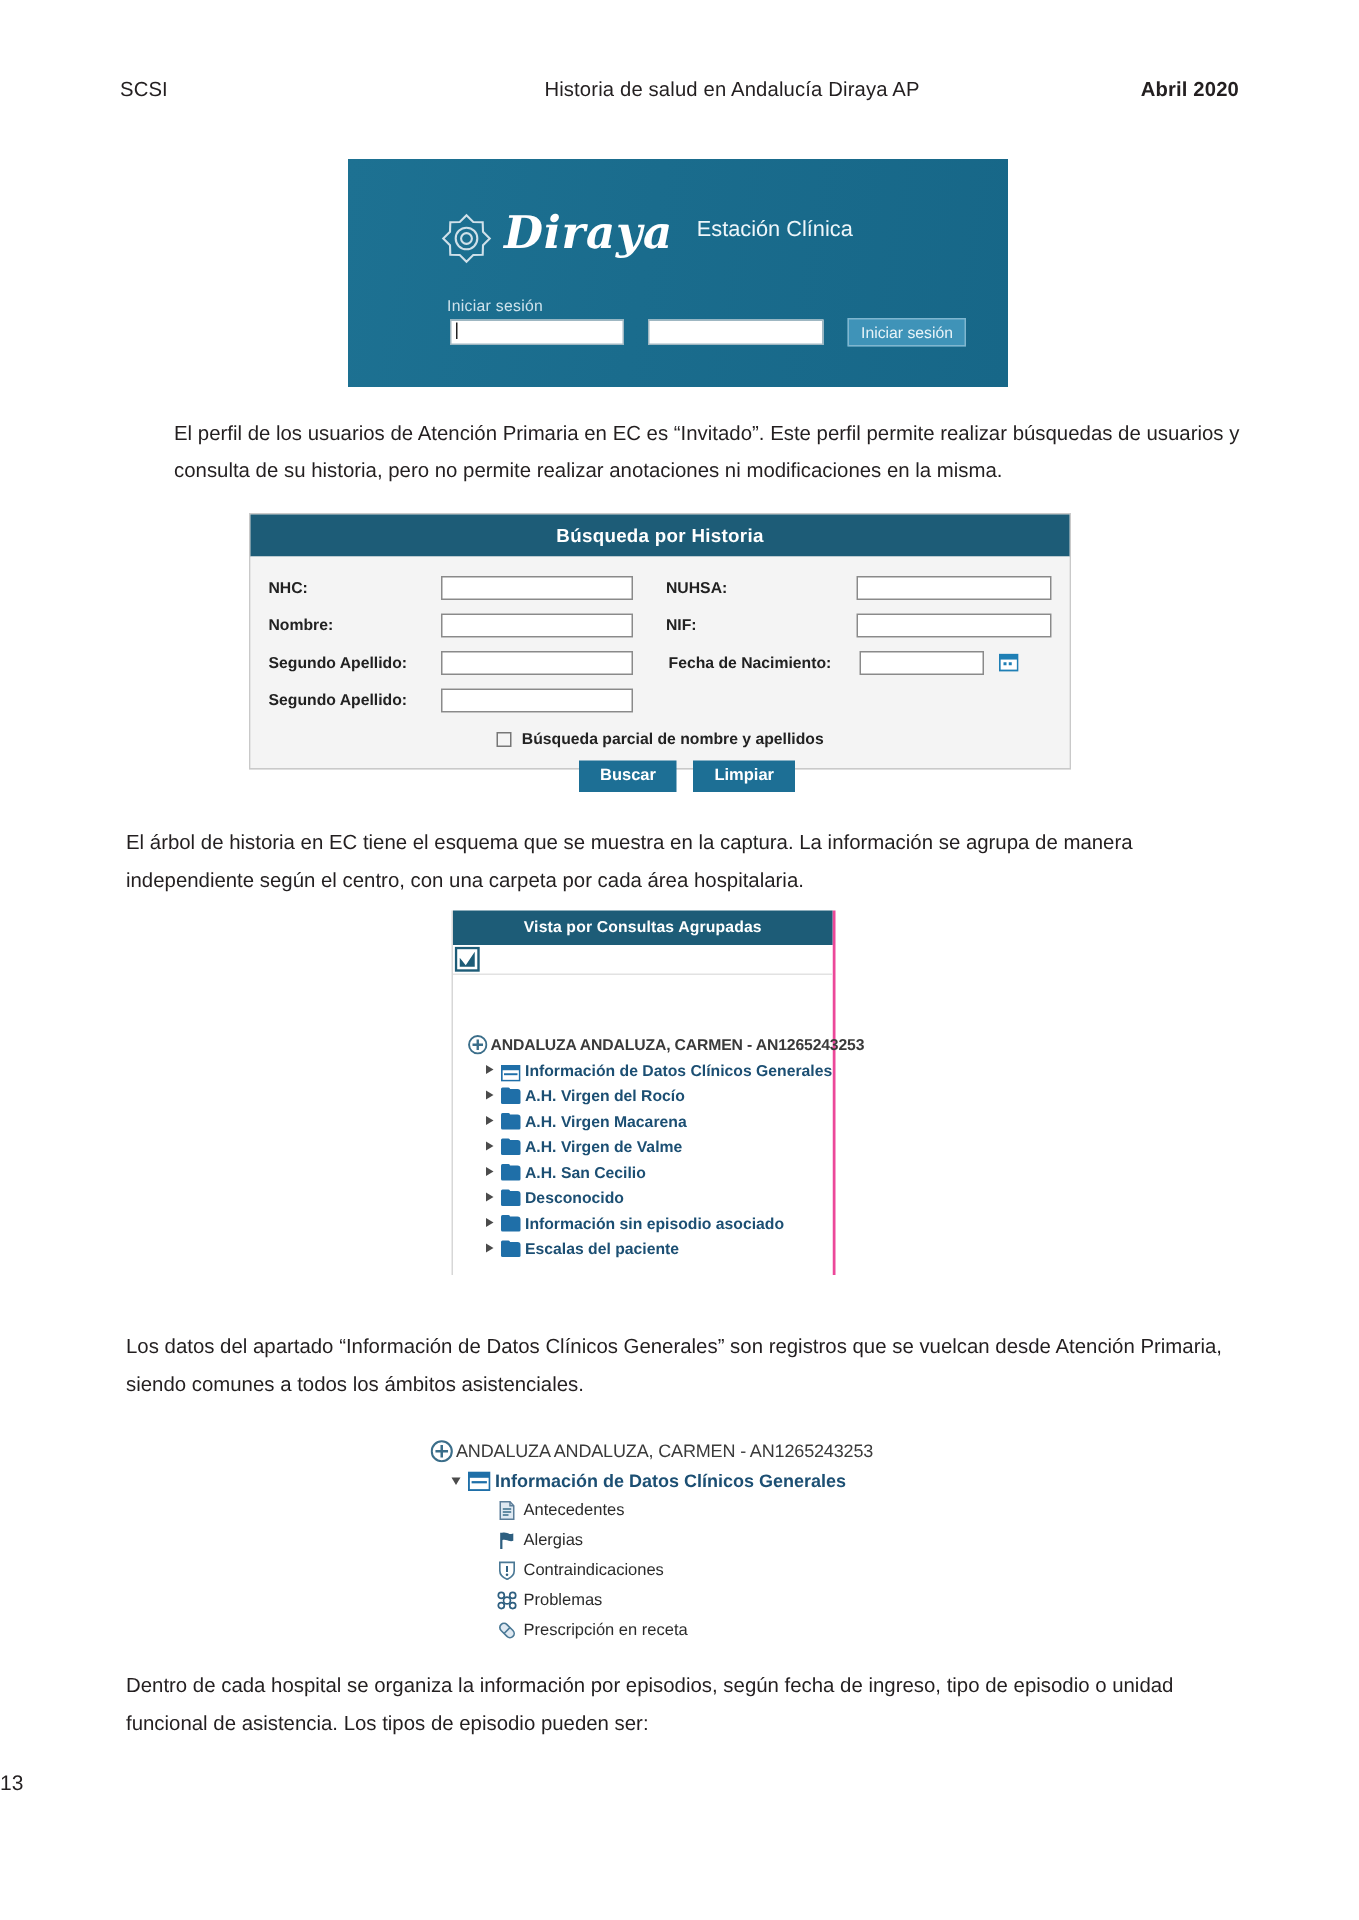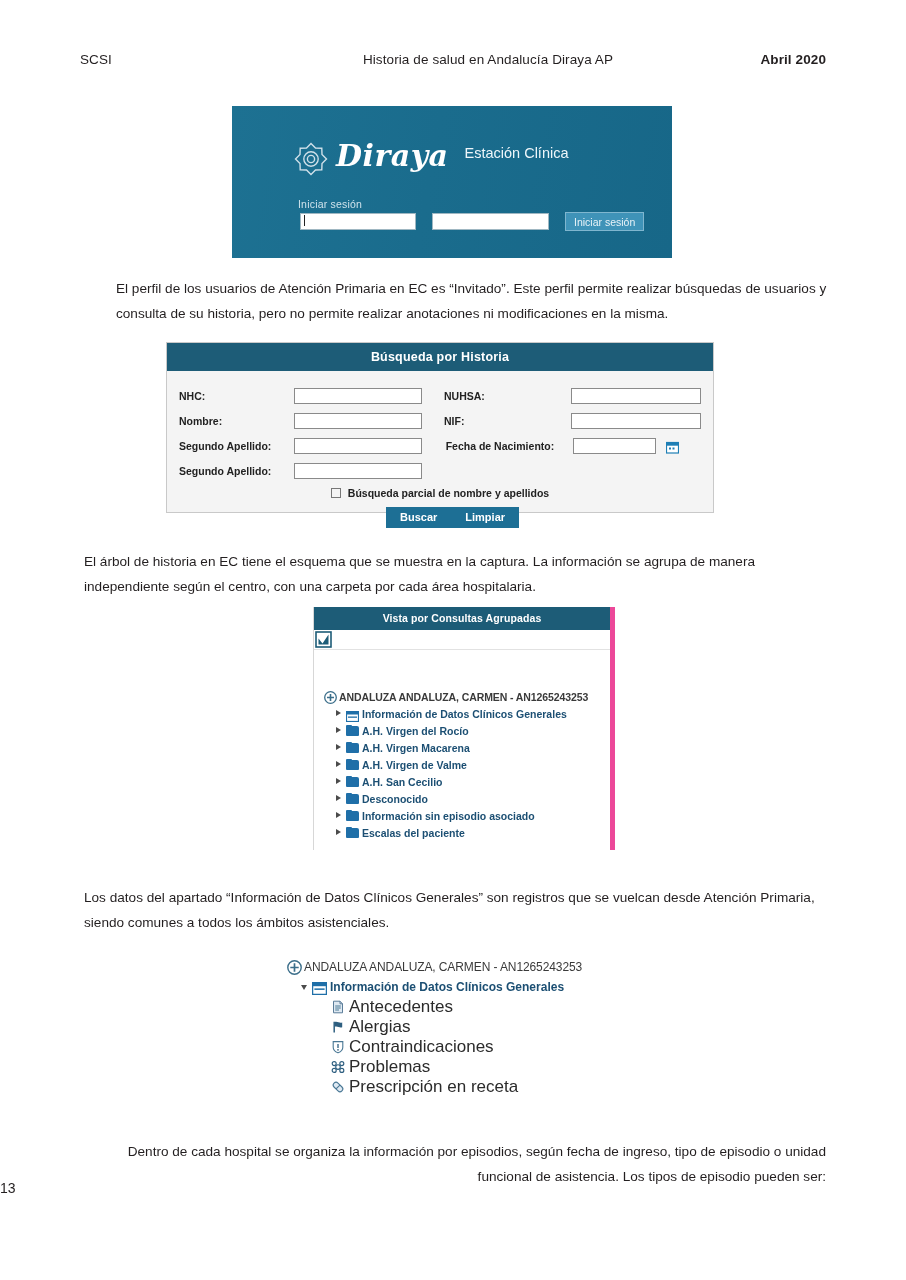--- a/index.html
+++ b/index.html
@@ -86,21 +86,21 @@
     border:1px solid #c9c9c9;
     background:#e5e5e5;
   }
   .search-title {
     background:#1d5c77; color:#ffffff;
     text-align:center; font-weight:bold; font-size:12.5px;
     padding:7px 0 7px;
     letter-spacing:.2px;
   }
   .search-body { padding:8px 12px 4px 12px; background:#f4f4f4; }
-  .frow { display:flex; align-items:flex-end; height:25px; }
+  .frow { display:flex; align-items:center; height:25px; }
   .fcol { display:flex; align-items:center; }
   .fcol.left { width:282px; }
   .fcol.right { width:270px; }
   .flabel { font-size:10.5px; color:#222; font-weight:bold; }
   .fcol.left .flabel { width:115px; }
   .fcol.right .flabel { width:127px; }
   .finput {
     height:16px; border:1px solid #8a8a8a; background:#ffffff;
   }
   .finput.w1 { width:128px; }
@@ -109,35 +109,35 @@
   .cal-icon { margin-left:10px; width:13px; height:13px; position:relative; flex:none; }
   .chk-row {
     display:flex; align-items:center; justify-content:center;
     padding:8px 0 9px 0;
   }
   .chkbox { width:10px; height:10px; border:1px solid #777; background:#f4f4f4; margin-right:7px; }
   .chk-label { font-size:10.5px; font-weight:bold; color:#222; }
 
   .btn-row {
     position:absolute; left:386px; top:507px;
-    display:flex; 
+    display:flex; gap:11px;
   }
   .form-btn {
     background:#1d6f95; color:#ffffff;
     font-size:11px; font-weight:bold;
     padding:4px 14px 5px;
     text-align:center; min-width:58px;
   }
 
   
   .tree-panel {
-    position:absolute; left:313px; top:607px; width:302px;
+    position:absolute; left:301px; top:607px; width:256px;
     background:#ffffff;
     border-left:1px solid #d7d7d7;
-    border-right:5px solid #ec4899;
+    border-right:2px solid #ec4899;
   }
   .tree-head {
     background:#1d5c77; color:#ffffff; text-align:center;
     font-size:10.5px; font-weight:bold; padding:5px 0 6px;
     letter-spacing:.1px;
   }
   .tree-toolbar {
     height:20px; border-bottom:1px solid #e2e2e2;
     display:flex; align-items:center; padding-left:1px;
     background:#fff;
@@ -190,21 +190,21 @@
 
   
   .tree2 { position:absolute; left:287px; top:957px; width:330px; }
   .t2-root { display:flex; align-items:center; gap:2px; height:20px; }
   .t2-root .t-label { font-size:12px; font-weight:normal; color:#3a3a3a; letter-spacing:-.1px;}
   .t2-row1 { display:flex; align-items:center; height:20px; padding-left:14px; gap:3px; }
   .t2-row1 .t-label { font-size:12px; font-weight:bold; color:#1c4f73; }
   .t2-leaf {
     display:flex; align-items:center; height:20px; padding-left:44px; gap:4px;
   }
-  .t2-leaf .t-label { font-size:17px; font-weight:normal; color:#2b2b2b; }
+  .t2-leaf .t-label { font-size:11px; font-weight:normal; color:#2b2b2b; }
   .leaf-icon { width:14px; height:14px; flex:none; position:relative; }
 
   
   .plus-circle { width:13px; height:13px; flex:none; position:relative; }
 
   
   .pageno {
     position:absolute; left:0; top:1180px; width:826px;
     font-size:14px; color:#231f20;
   }
@@ -472,17 +472,17 @@
           <g transform="rotate(-45 7 7)">
             <rect x="4.2" y="1.4" width="5.6" height="11.2" rx="2.8" fill="#dfe9f2" stroke="#4a7895" stroke-width="1.1"></rect>
             <path d="M4.2 7 H9.8" stroke="#4a7895" stroke-width="1.1"></path>
           </g>
         </svg>
       </span>
       <span class="t-label">Prescripción en receta</span>
     </div>
   </div>
 
-  <div class="para" style="top:1139px;text-align:right;">Dentro de cada hospital se organiza la información por episodios, según fecha de ingreso, tipo de episodio o unidad funcional de asistencia. Los tipos de episodio pueden ser:</div>
+  <div class="para" style="top:1111px;">Dentro de cada hospital se organiza la información por episodios, según fecha de ingreso, tipo de episodio o unidad funcional de asistencia. Los tipos de episodio pueden ser:</div>
 
   <div class="pageno">13</div>
 
 </div>
 
 </body></html>

